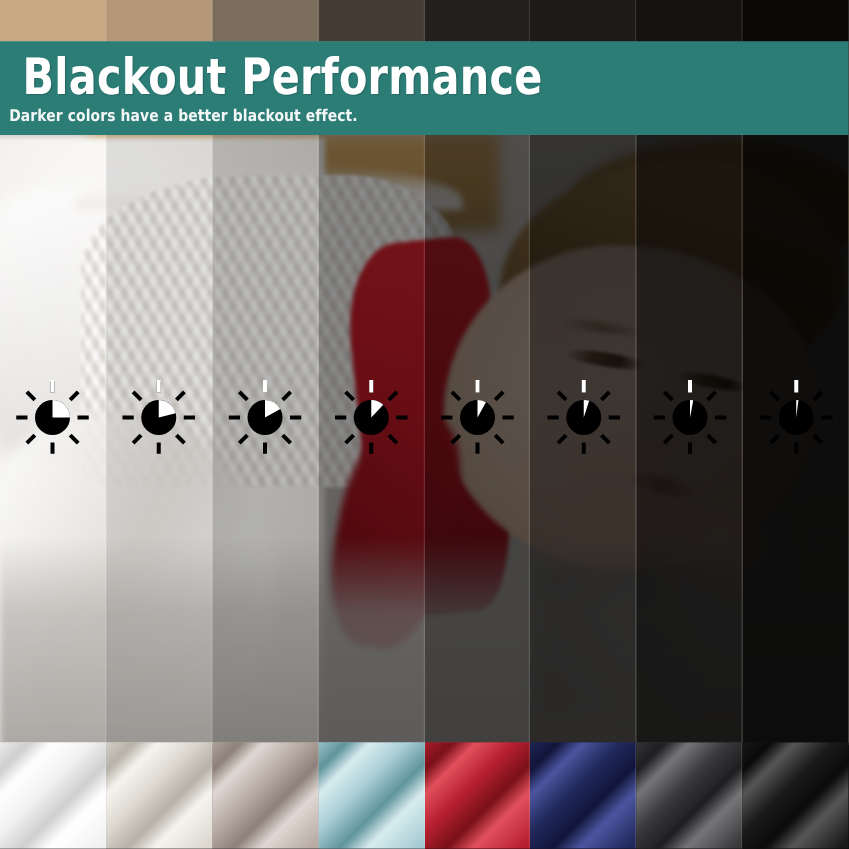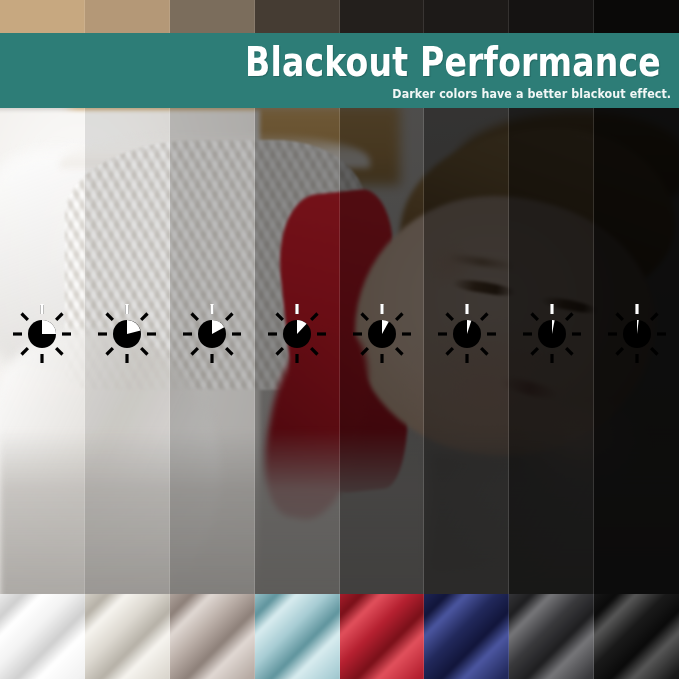--- a/index.html
+++ b/index.html
@@ -98,21 +98,21 @@
         filter:blur(6px);}
 
   
   #overlay{position:absolute;left:0;top:0;width:679px;height:596px;display:flex;z-index:2;}
   .ov-cell{flex:1 1 0;height:100%;position:relative;}
   .ov-cell:after{content:"";position:absolute;right:0;top:0;width:1px;height:100%;background:rgba(255,255,255,.13);}
   .ov-cell:last-child:after{display:none;}
 
   
   #banner{position:absolute;left:0;top:33px;width:679px;height:75px;z-index:6;
-          background:#2d7d77;display:flex;flex-direction:column;align-items:flex-end;justify-content:center;}
+          background:#2d7d77;display:flex;flex-direction:column;align-items:flex-start;justify-content:center;}
   #banner-title{color:#ffffff;font-size:40px;line-height:42px;font-weight:bold;letter-spacing:.2px;
           font-family:"DejaVu Sans Condensed","Liberation Sans",sans-serif;
           transform:scaleX(.92);text-shadow:1px 1px 1px rgba(0,0,0,.18);margin:0;white-space:nowrap;}
   #banner-sub{color:#f2f7f6;font-size:13px;font-weight:bold;margin-top:3px;letter-spacing:.1px;
           font-family:"DejaVu Sans Condensed","Liberation Sans",sans-serif;
           transform:scaleX(.95);white-space:nowrap;}
 
   
   #suns{position:absolute;left:0;top:298px;width:679px;height:72px;display:flex;z-index:5;}
   .sun-cell{flex:1 1 0;display:flex;align-items:center;justify-content:center;}

